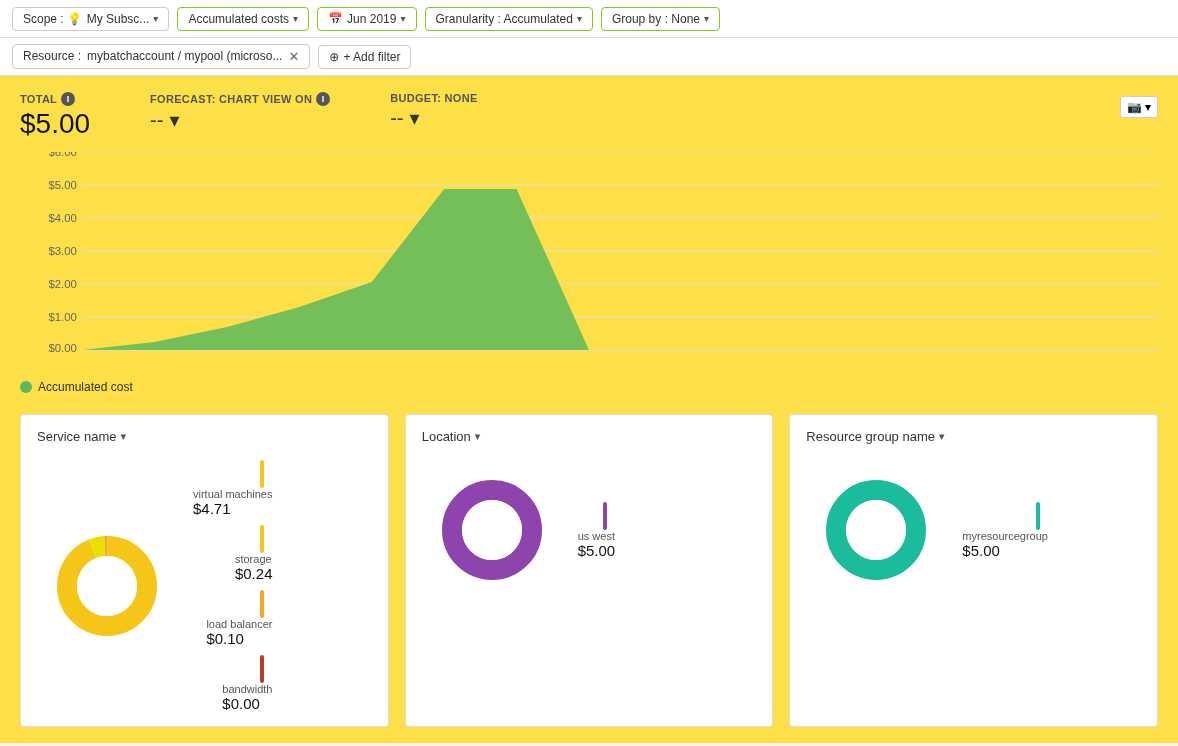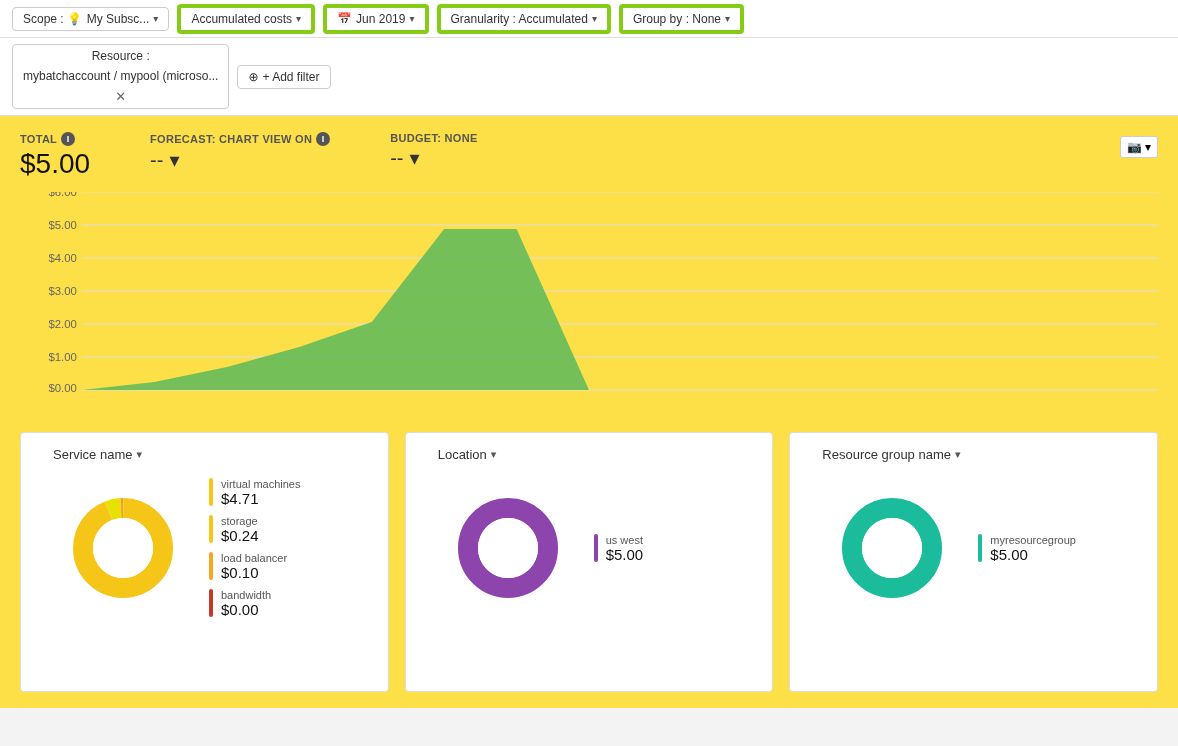--- a/index.html
+++ b/index.html
@@ -22,47 +22,46 @@
       padding: 6px 12px;
       display: flex;
       align-items: center;
       gap: 8px;
       min-height: 36px;
     }
 
     .pill {
       display: inline-flex;
       align-items: center;
-      border: 4px solid #84cc16;
+      border: 1px solid #84cc16;
       border-radius: 4px;
       padding: 4px 10px;
       background: #fff;
       font-size: 12px;
       cursor: pointer;
       gap: 4px;
       white-space: nowrap;
     }
 
     .pill .chevron { font-size: 10px; color: #555; }
 
     .scope-pill {
       background: #fff;
       border: 1px solid #ccc;
     }
 
     .resource-pill {
       display: inline-flex;
-      align-items: center;
+      align-items: flex-start;
       border: 1px solid #ccc;
       border-radius: 4px;
       padding: 4px 10px;
       background: #fff;
       font-size: 12px;
       gap: 6px;
-      flex-direction: column;
     }
 
     .resource-pill .close-btn {
       cursor: pointer;
       color: #666;
       font-size: 13px;
     }
 
     .add-filter-btn {
       display: inline-flex;
@@ -156,21 +155,21 @@
       display: flex;
       gap: 16px;
       margin-top: 20px;
     }
 
     .card {
       background: #fff;
       border: 1px solid #ddd;
       border-radius: 4px;
       flex: 1;
-      padding: 14px 32px;
+      padding: 14px 16px;
       min-height: 260px;
     }
 
     .card-header {
       display: flex;
       align-items: center;
       gap: 4px;
       font-size: 13px;
       font-weight: 500;
       margin-bottom: 16px;
@@ -218,21 +217,22 @@
     .legend-bar {
       width: 4px;
       height: 28px;
       border-radius: 2px;
       margin-right: 8px;
       flex-shrink: 0;
     }
 
     .legend-item-row {
       display: flex;
-      align-items: flex-start;
+      align-items: flex-end;
+      flex-direction: column;
     }
 
     .chart-export-btn {
       position: absolute;
       right: 0;
       top: 0;
       border: 1px solid #ccc;
       background: #fff;
       border-radius: 3px;
       padding: 3px 6px;
@@ -362,20 +362,24 @@
       <text x="185" y="218" text-anchor="middle" font-size="11" fill="#666">Jun 15</text>
       <text x="310" y="218" text-anchor="middle" font-size="11" fill="#666">Jun 17</text>
       <text x="440" y="218" text-anchor="middle" font-size="11" fill="#666">Jun 19</text>
       <text x="570" y="218" text-anchor="middle" font-size="11" fill="#666">Jun 21</text>
       <text x="700" y="218" text-anchor="middle" font-size="11" fill="#666">Jun 23</text>
       <text x="830" y="218" text-anchor="middle" font-size="11" fill="#666">Jun 25</text>
       <text x="1070" y="218" text-anchor="middle" font-size="11" fill="#666">Jun 30</text>
     </svg>
   </div>
 
+  <div class="chart-legend">
+    <span class="legend-dot"></span>
+    <span>Accumulated cost</span>
+  </div>
 
   <div class="cards-row" id="cards-row">
       <div class="card">
         <div class="card-header">
           <span>Service name</span> 
           <span class="chevron">▾</span>
         </div>
         <div class="card-body">
           <div class="donut-container"><svg width="140" height="140" viewBox="0 0 140 140">
               <circle cx="70" cy="70" r="40" fill="none" stroke="#f5c518" stroke-width="20" stroke-dasharray="236.24776754995244 15.079644737231007" stroke-dashoffset="62.83185307179586"></circle>

